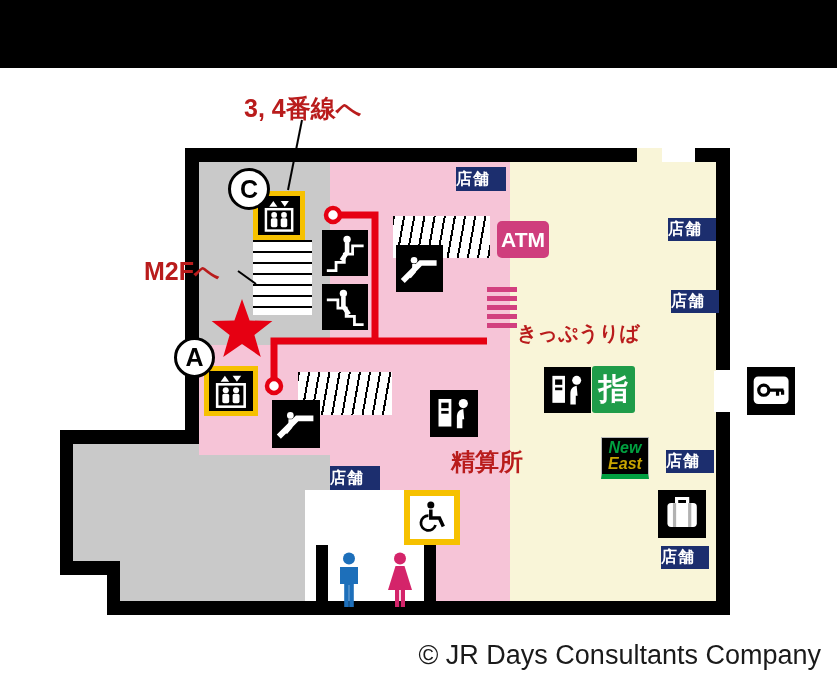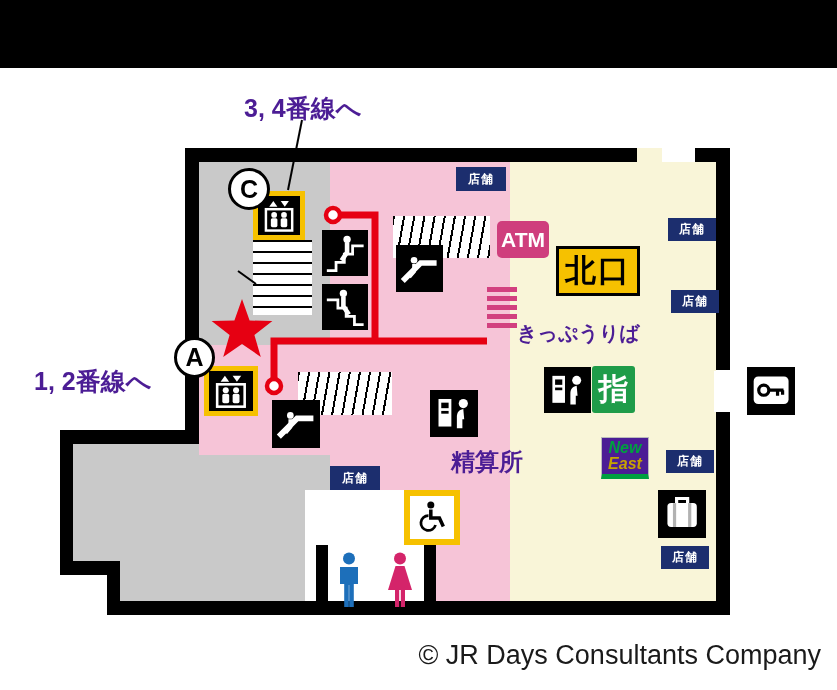--- a/index.html
+++ b/index.html
@@ -13,31 +13,31 @@
   .fill-white{background:#fff;}
   .stairs-h{background:#fff;background-image:repeating-linear-gradient(to bottom,#000 0 2px,transparent 2px 11px);z-index:1;}
   .stairs-d{background:#fff;background-image:repeating-linear-gradient(100deg,#000 0 2px,transparent 2px 10px);z-index:1;}
   .wall{position:absolute;background:var(--wall,#000);z-index:2;}
   .icon-box{position:absolute;background:#000;display:flex;align-items:center;justify-content:center;z-index:4;}
   .icon-box svg{width:88%;height:88%;}
   .frame-yellow{position:absolute;border:5px solid var(--yellow,#f6c100);background:#000;display:flex;align-items:center;justify-content:center;z-index:4;box-sizing:border-box;}
   .frame-yellow svg{width:86%;height:86%;}
   .circle-letter{position:absolute;background:#fff;border:3.5px solid #000;border-radius:50%;
                  display:flex;align-items:center;justify-content:center;font-weight:700;font-size:25px;color:#000;z-index:5;box-sizing:border-box;}
-  .shop{position:absolute;background:var(--navy,#1c2e6e);color:#fff;font-weight:700;font-size:12px;
-        display:flex;align-items:center;justify-content:center;z-index:4;letter-spacing:1px;}
-  .label{position:absolute;color:#4c1d95;white-space:nowrap;z-index:5;}
+  .shop{position:absolute;background:var(--navy,#1c2e6e);color:#fff;font-weight:700;font-size:16px;
+        display:flex;align-items:center;justify-content:flex-start;z-index:4;letter-spacing:1px;}
+  .label{position:absolute;color:#b91c1c;white-space:nowrap;z-index:5;}
   .gate-stripes{position:absolute;background-image:repeating-linear-gradient(to bottom,var(--gate,#d2407f) 0 5px,transparent 5px 9px);z-index:3;}
   .atm-box{position:absolute;background:var(--magenta,#cf3e7d);color:#fff;font-weight:700;font-size:21px;
            display:flex;align-items:center;justify-content:center;border-radius:5px;z-index:4;}
   .north-box{position:absolute;background:var(--yellow,#f6c100);border:3px solid #000;color:#000;font-weight:900;font-size:31px;
              display:flex;align-items:center;justify-content:center;z-index:4;box-sizing:border-box;letter-spacing:2px;}
   .green-box{position:absolute;background:var(--green,#1f9c49);color:#fff;font-weight:900;font-size:30px;
              display:flex;align-items:center;justify-content:center;border-radius:3px;z-index:4;}
-  .newdays{position:absolute;background:#4c1d95;border:1px solid #bbb;z-index:4;display:flex;flex-direction:column;
+  .newdays{position:absolute;background:#000000;border:1px solid #bbb;z-index:4;display:flex;flex-direction:column;
            align-items:center;justify-content:center;line-height:1.0;border-bottom:5px solid var(--newdays_green,#00a040);box-sizing:border-box;text-align:right;}
   .newdays .nd1{color:var(--newdays_green,#00a040);font-weight:900;font-style:italic;font-size:16px;}
   .newdays .nd2{color:var(--newdays_gold,#c8a400);font-weight:900;font-style:italic;font-size:16px;}
   .wheelchair-box{position:absolute;background:#fff;border:6px solid var(--yellow,#f6c100);display:flex;align-items:center;justify-content:center;z-index:4;box-sizing:border-box;}
   .wheelchair-box svg{width:80%;height:80%;}
   .arrow-out{position:absolute;background:#fff;clip-path:polygon(0 0,55% 0,100% 50%,55% 100%,0 100%);z-index:3;}
   .overlay{position:absolute;left:0;top:0;z-index:6;pointer-events:none;}
   .copyright{position:absolute;color:#1a1a1a;font-size:27px;font-weight:500;z-index:5;}
   .mirror{transform:scaleX(-1);}
 </style>
@@ -159,23 +159,20 @@
   </div>
 
   <div class="green-box" style="left:592px;top:366px;width:43px;height:47px;">
     <span>指</span>
   </div>
 
   <div class="atm-box" style="left:497px;top:221px;width:52px;height:37px;">
     <span>ATM</span>
   </div>
 
-  <div class="north-box" style="left:556px;top:246px;width:84px;height:50px;">
-    <span>北口</span>
-  </div>
 
   <div class="newdays" style="left:601px;top:437px;width:48px;height:42px;">
     <span class="nd1">New</span>
     <span class="nd2">East</span>
   </div>
 
   <div class="wheelchair-box" style="left:404px;top:490px;width:56px;height:55px;">
     <svg viewBox="0 0 44 44">
       <circle cx="21" cy="6.5" r="4.5" fill="#000"></circle>
       <path d="M21 12 v11 h11 l5 11" fill="none" stroke="#000" stroke-width="4.5"></path>
@@ -226,21 +223,21 @@
     <span>店舗</span>
   </div>
   <div class="shop" style="left:661px;top:546px;width:48px;height:23px;">
     <span>店舗</span>
   </div>
   <div class="shop" style="left:330px;top:466px;width:50px;height:24px;">
     <span>店舗</span>
   </div>
 
   <div class="label" style="left:244px;top:92px;font-size:25px;font-weight:600;">3, 4番線へ</div>
-  <div class="label" style="left:34px;top:365px;font-size:25px;font-weight:600;">1, 2番線へ</div>
+  <div class="label" style="left:144px;top:255px;font-size:25px;font-weight:600;">M2Fへ</div>
   <div class="label" style="left:517px;top:320px;font-size:20px;font-weight:700;">きっぷうりば</div>
   <div class="label" style="left:451px;top:446px;font-size:24px;font-weight:700;">精算所</div>
 
   <svg class="overlay" width="837" height="690" viewBox="0 0 837 690">
     <line x1="302" y1="120" x2="288" y2="190" stroke="#000" stroke-width="2"></line>
     <line x1="238" y1="271" x2="256" y2="284" stroke="#000" stroke-width="2"></line>
     <path d="M338 215 H375 V341 M274 384 V341 H487" fill="none" style="stroke:var(--red,#e60012);" stroke-width="7"></path>
     <circle cx="333" cy="215" r="7" fill="#fff" style="stroke:var(--red,#e60012);" stroke-width="4.5"></circle>
     <circle cx="274" cy="386" r="7" fill="#fff" style="stroke:var(--red,#e60012);" stroke-width="4.5"></circle>
     <polygon points="242,299 249.6,320.5 272.4,321.1 254.4,335 260.8,356.9 242,344 223.2,356.9 229.6,335 211.6,321.1 234.4,320.5" style="fill:var(--red,#e60012);"></polygon>

